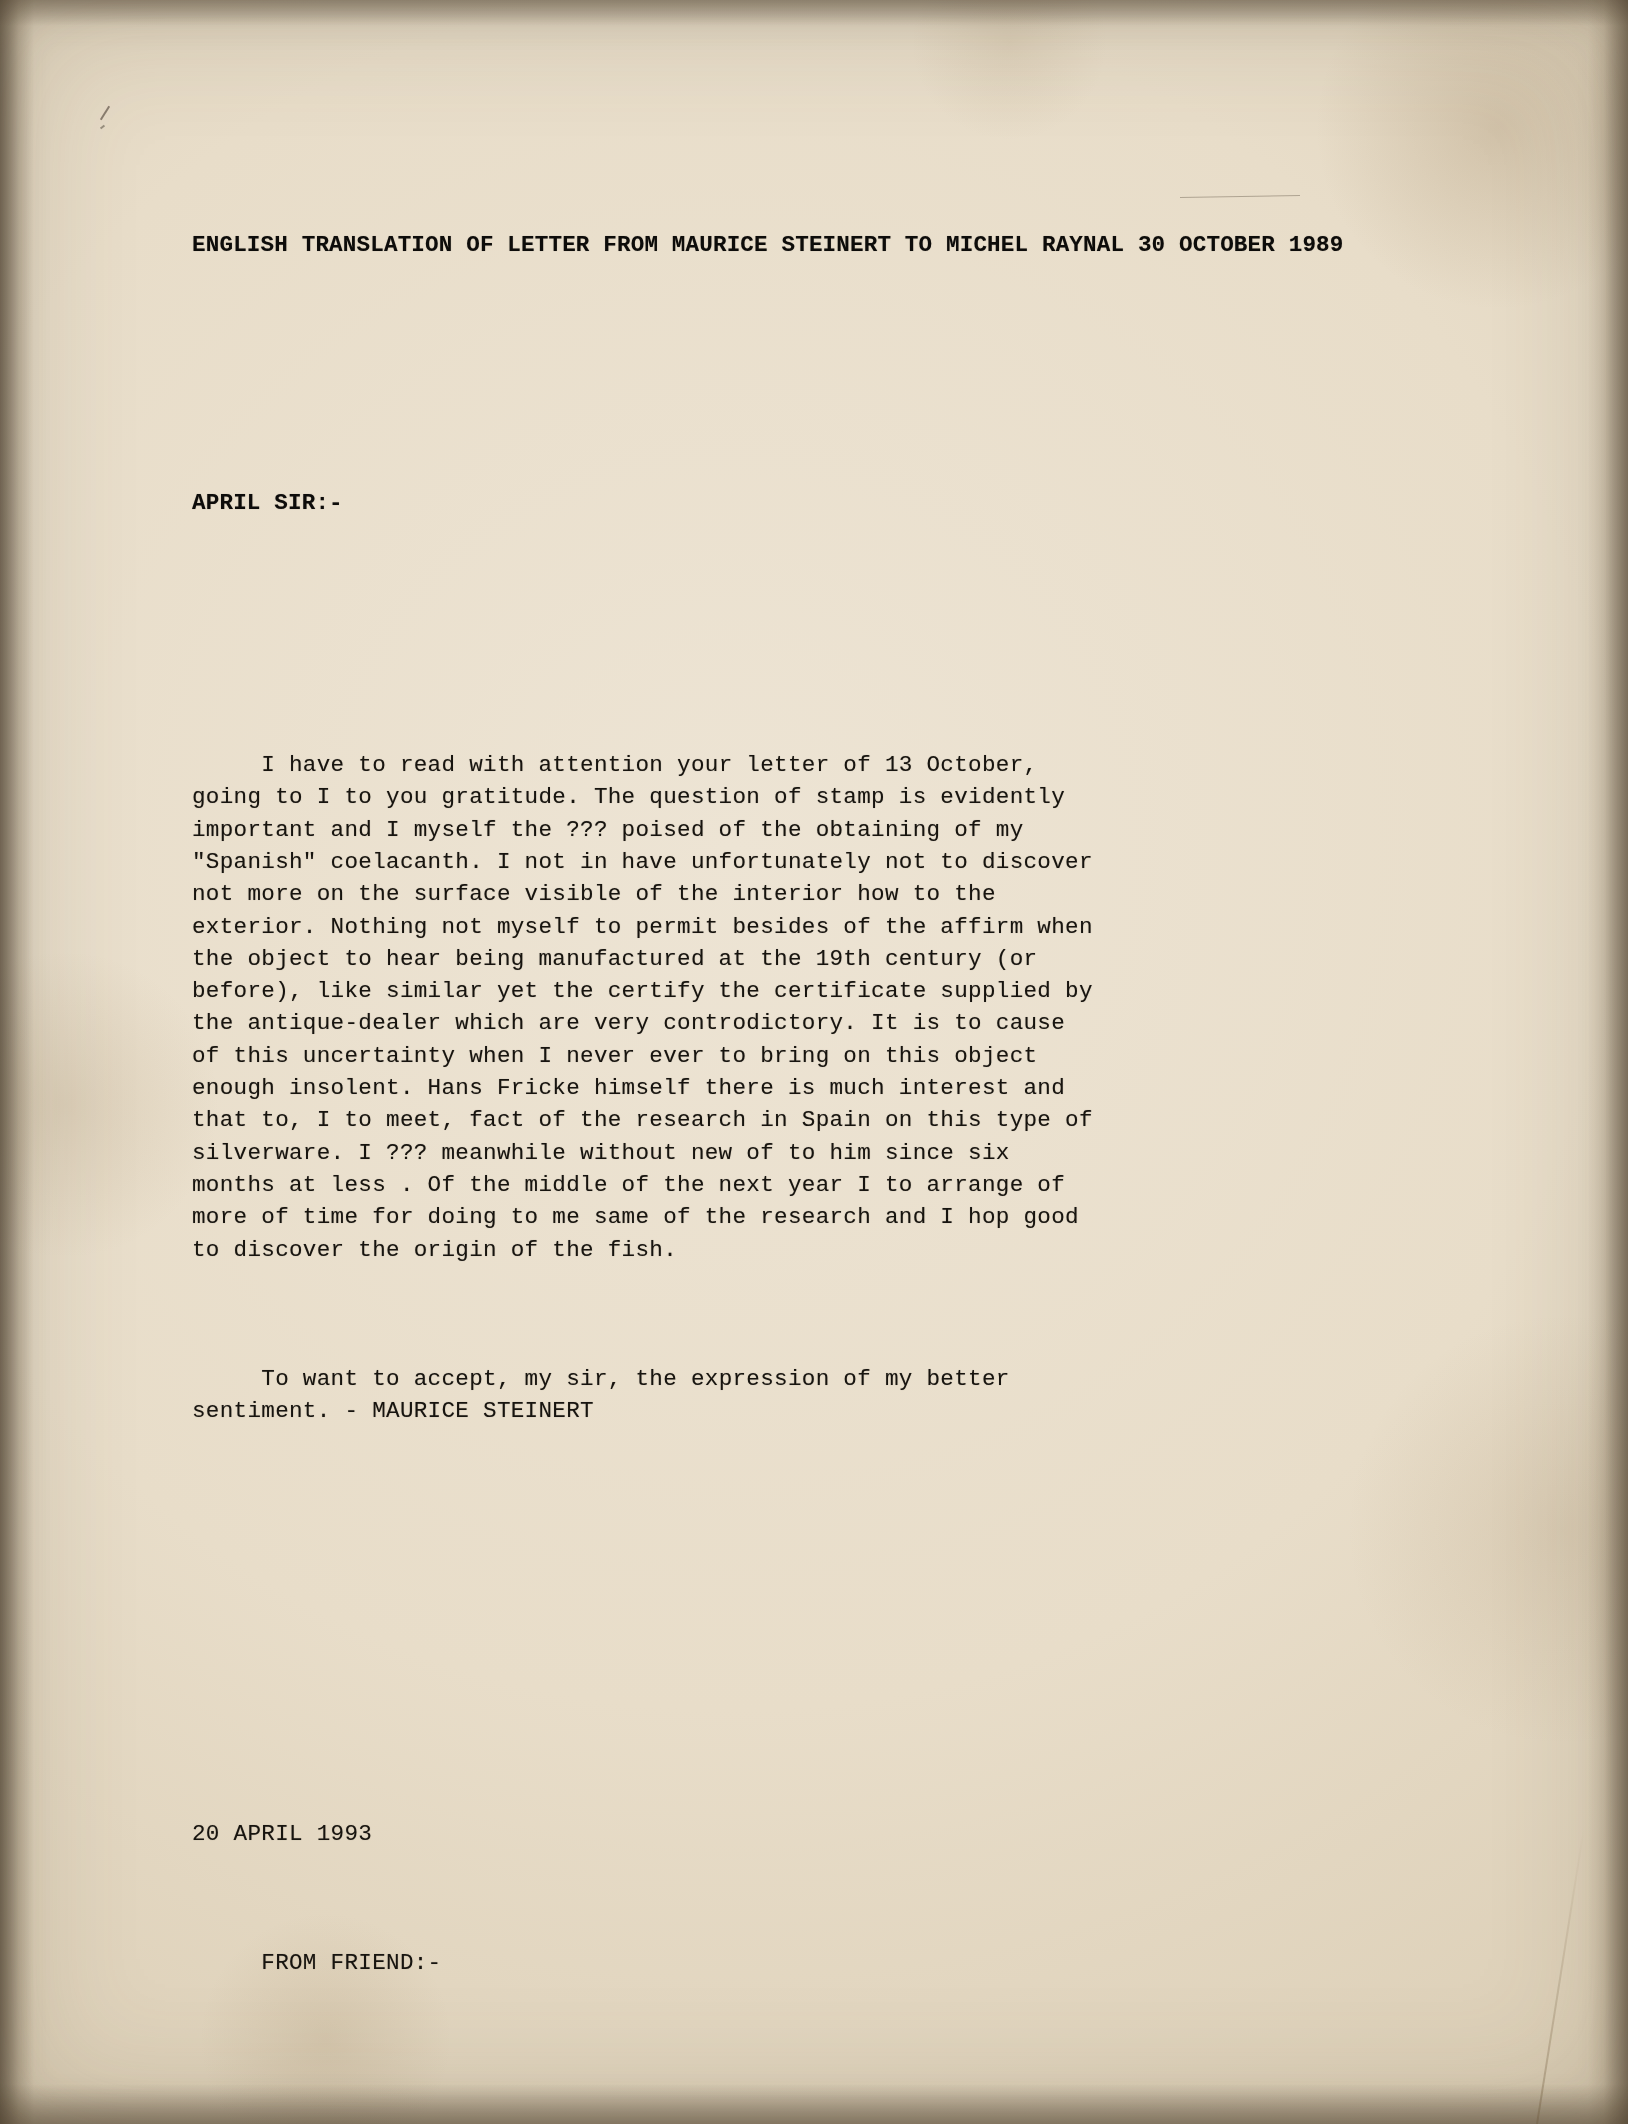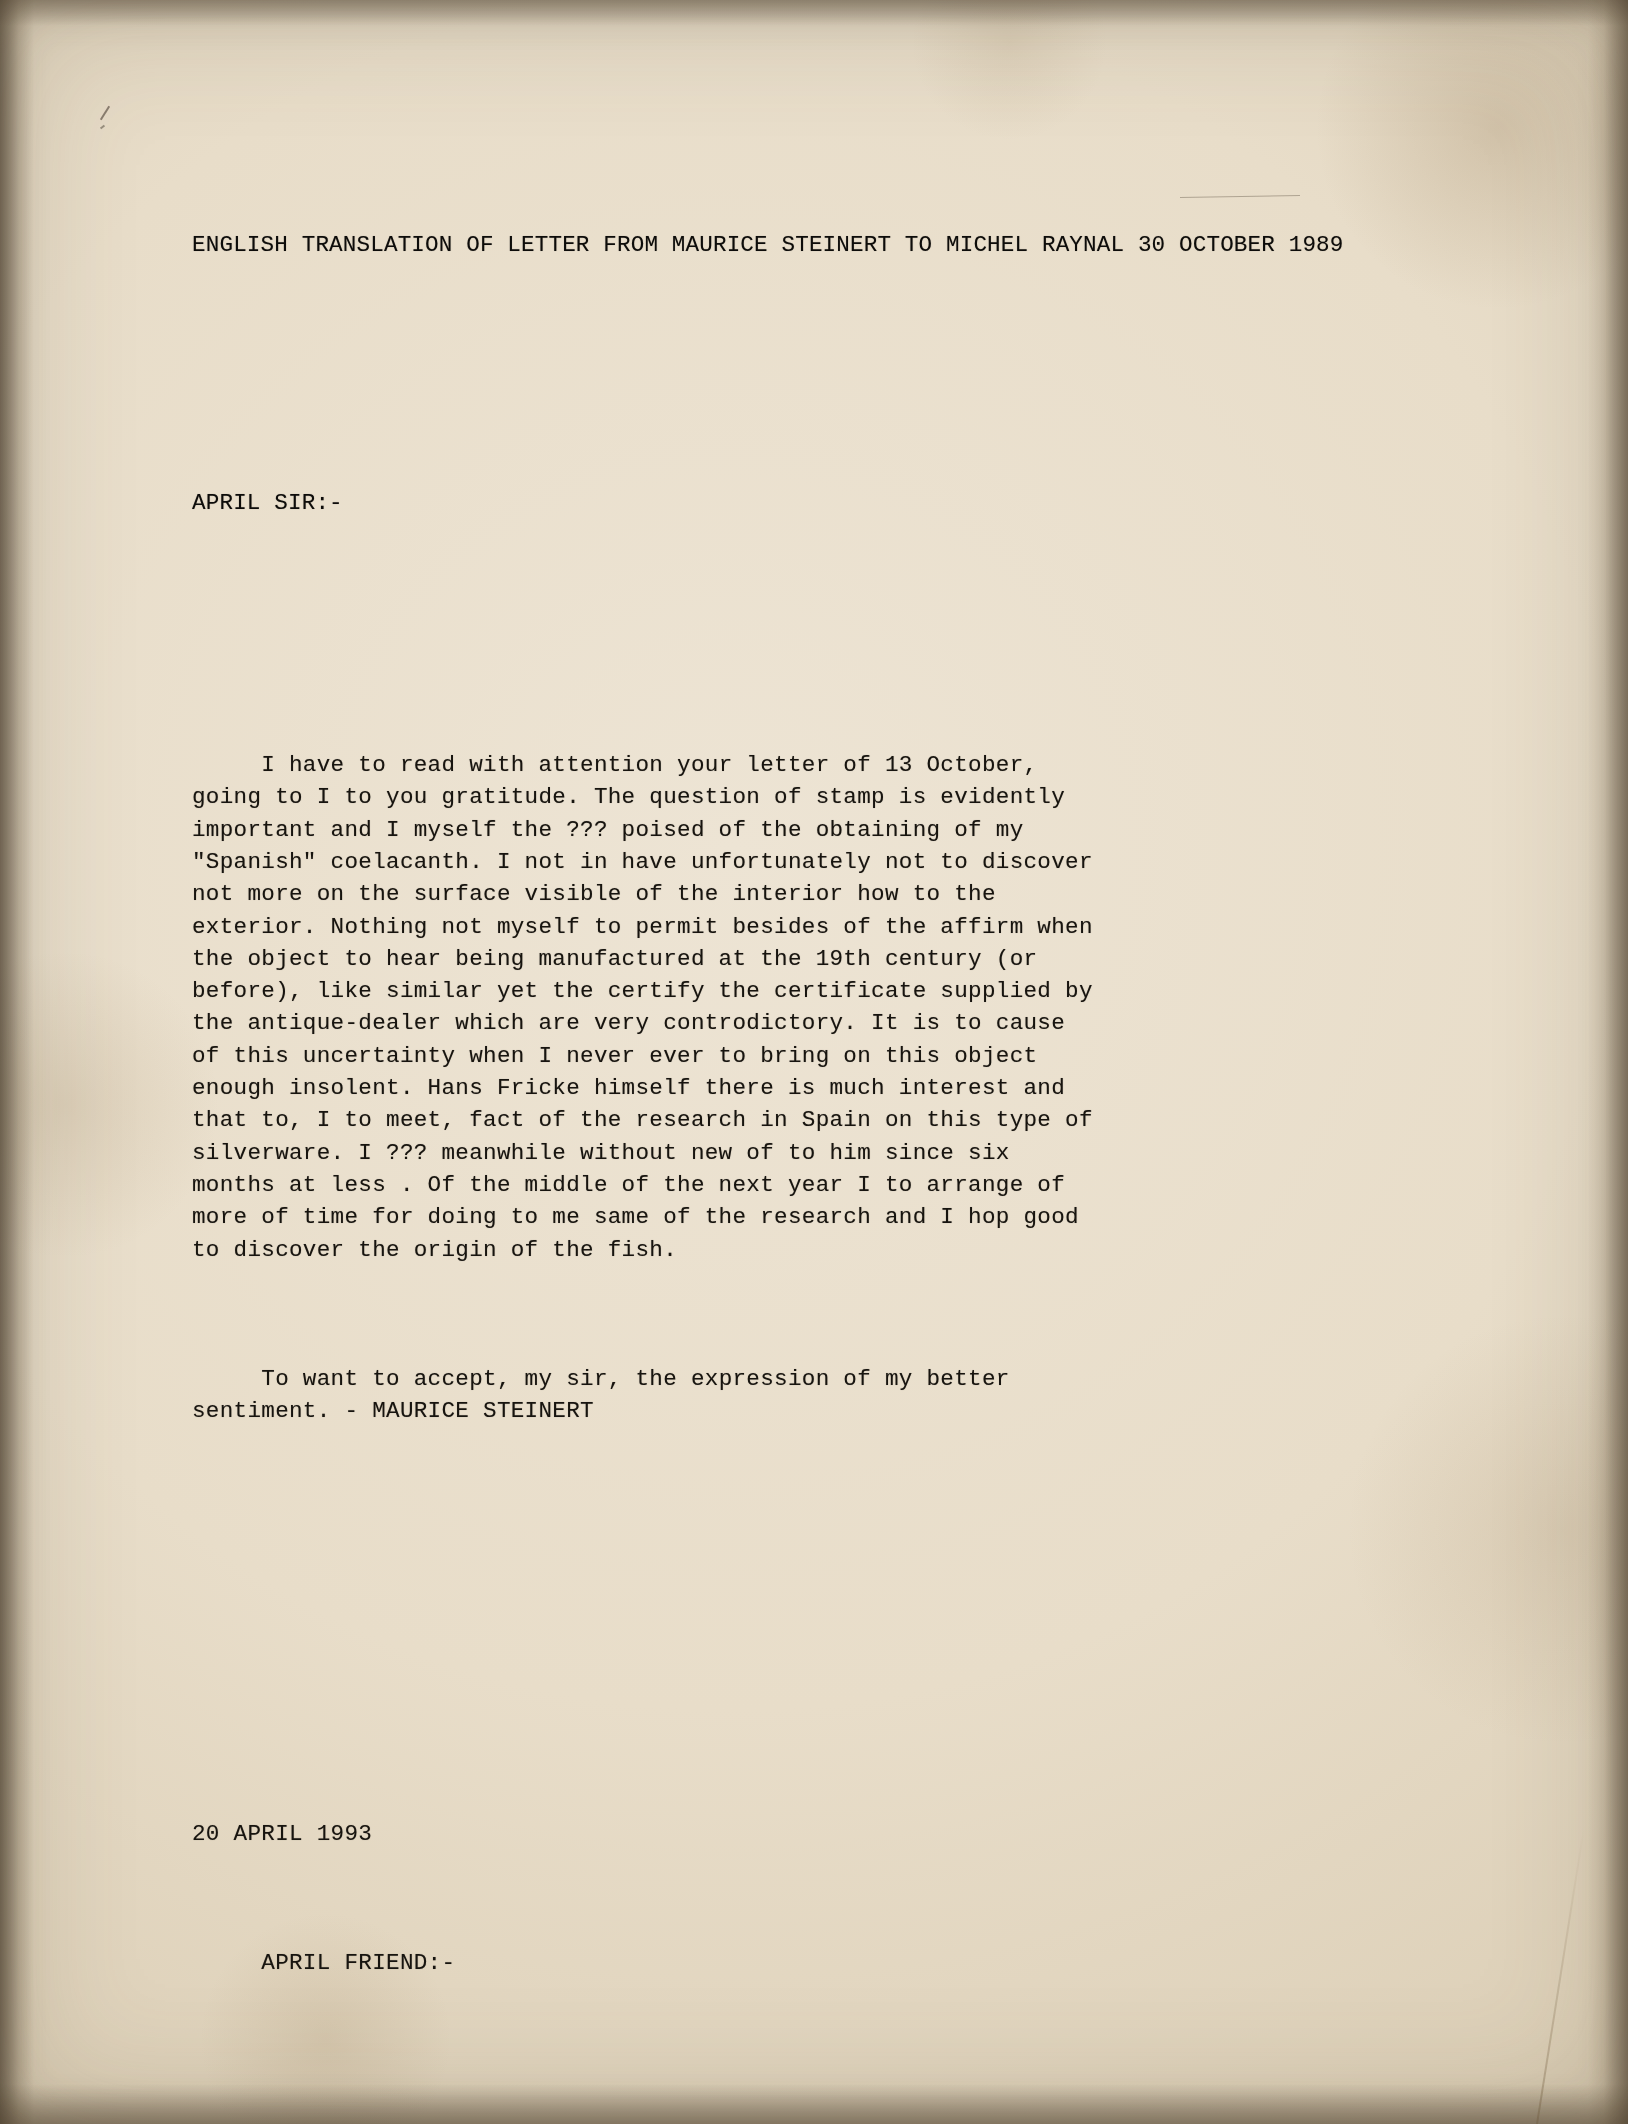--- a/index.html
+++ b/index.html
@@ -99,21 +99,21 @@
     line-height: 32.3px;
     letter-spacing: 0.3px;
     white-space: pre-wrap;
     text-shadow: 0 0 1px rgba(30,24,18,0.30);
   }
   .blk { margin: 0; }
   .gap-sm { height: 32px; }
   .gap-md { height: 36px; }
 
   
-  .ink-strong { color: #0d0c0a; font-weight: 400; letter-spacing: 0.15px; }
+  .ink-strong { color: #0d0c0a; font-weight: 700; letter-spacing: 0.15px; }
   .ink-norm   { color: #17140f; }
 
   
   #pencil-mark {
     position: absolute;
     left: 97px;
     top: 112px;
     width: 16px;
     height: 2px;
     background: rgba(60,50,40,0.55);
@@ -186,21 +186,21 @@
     <div class="blk ink-norm">     To want to accept, my sir, the expression of my better
 sentiment. - MAURICE STEINERT</div>
 
     <div class="gap-sm"></div>
 
 
     <div class="gap-md"></div>
 
     <div class="blk ink-norm">20 APRIL 1993</div>
 
-    <div class="blk ink-norm">     APRIL FRIEND:-</div>
+    <div class="blk ink-norm">     FROM FRIEND:-</div>
 
     
 
     
 
     
 
     
 
     

